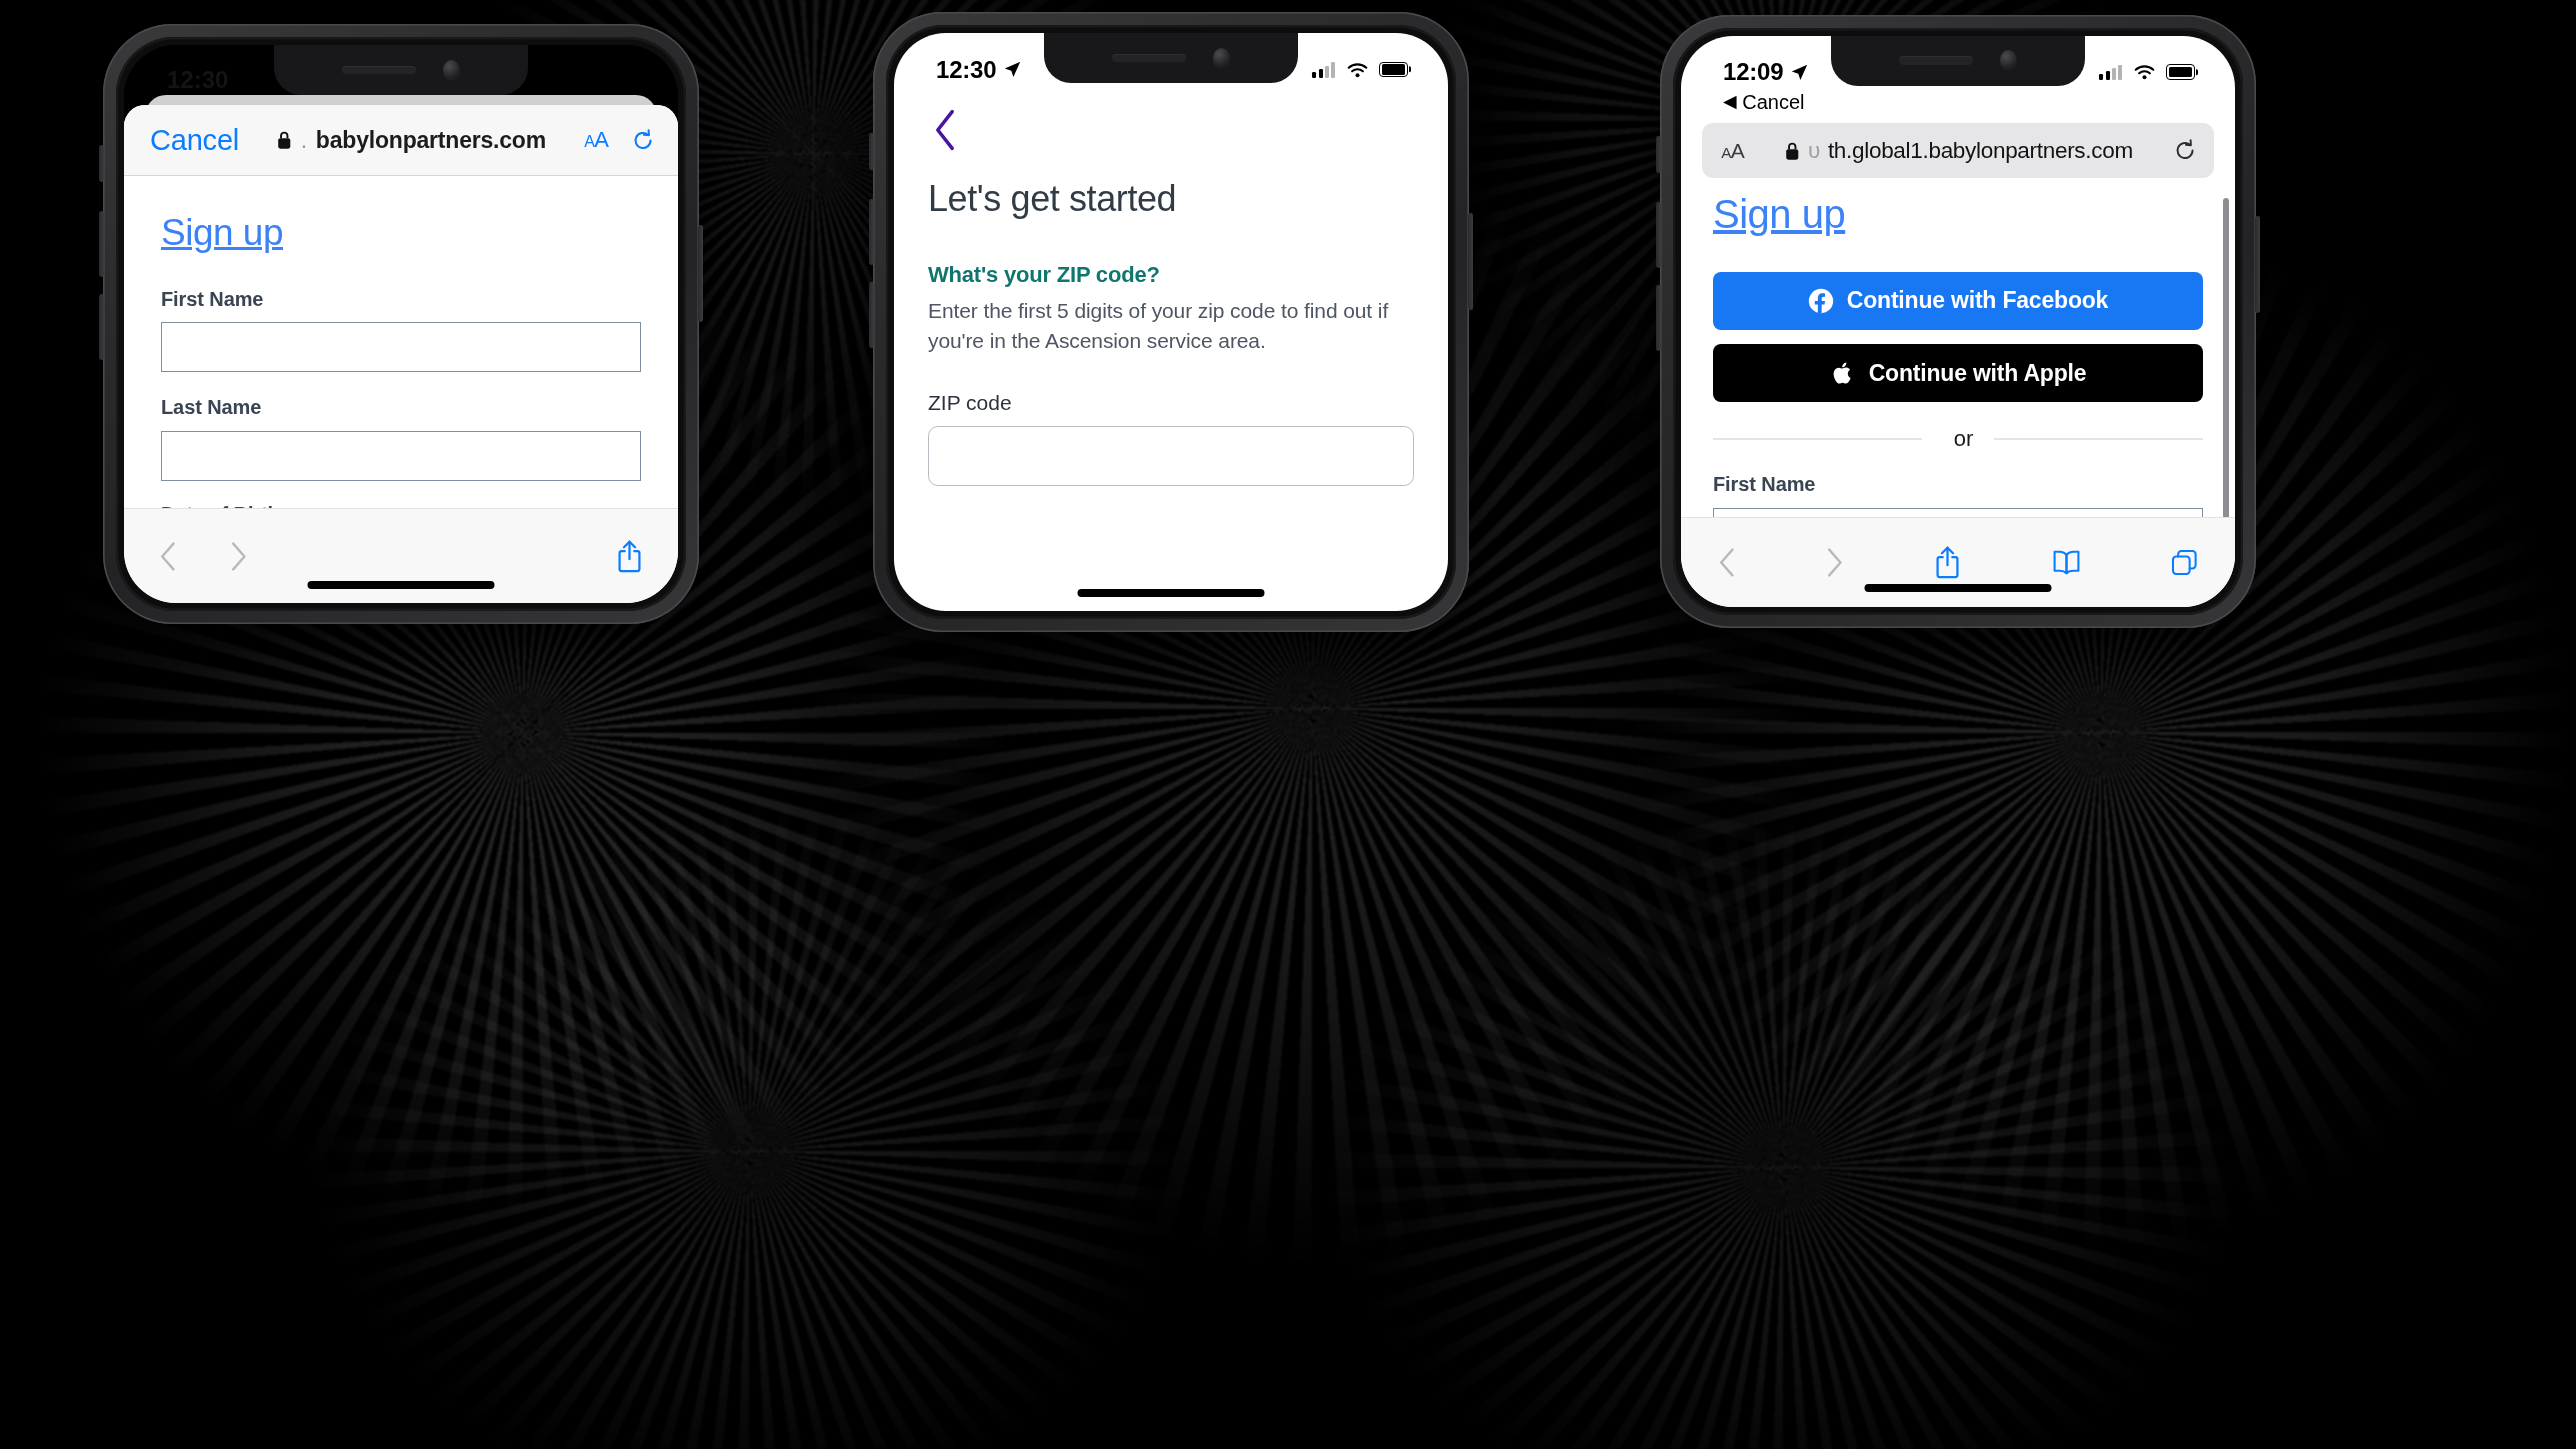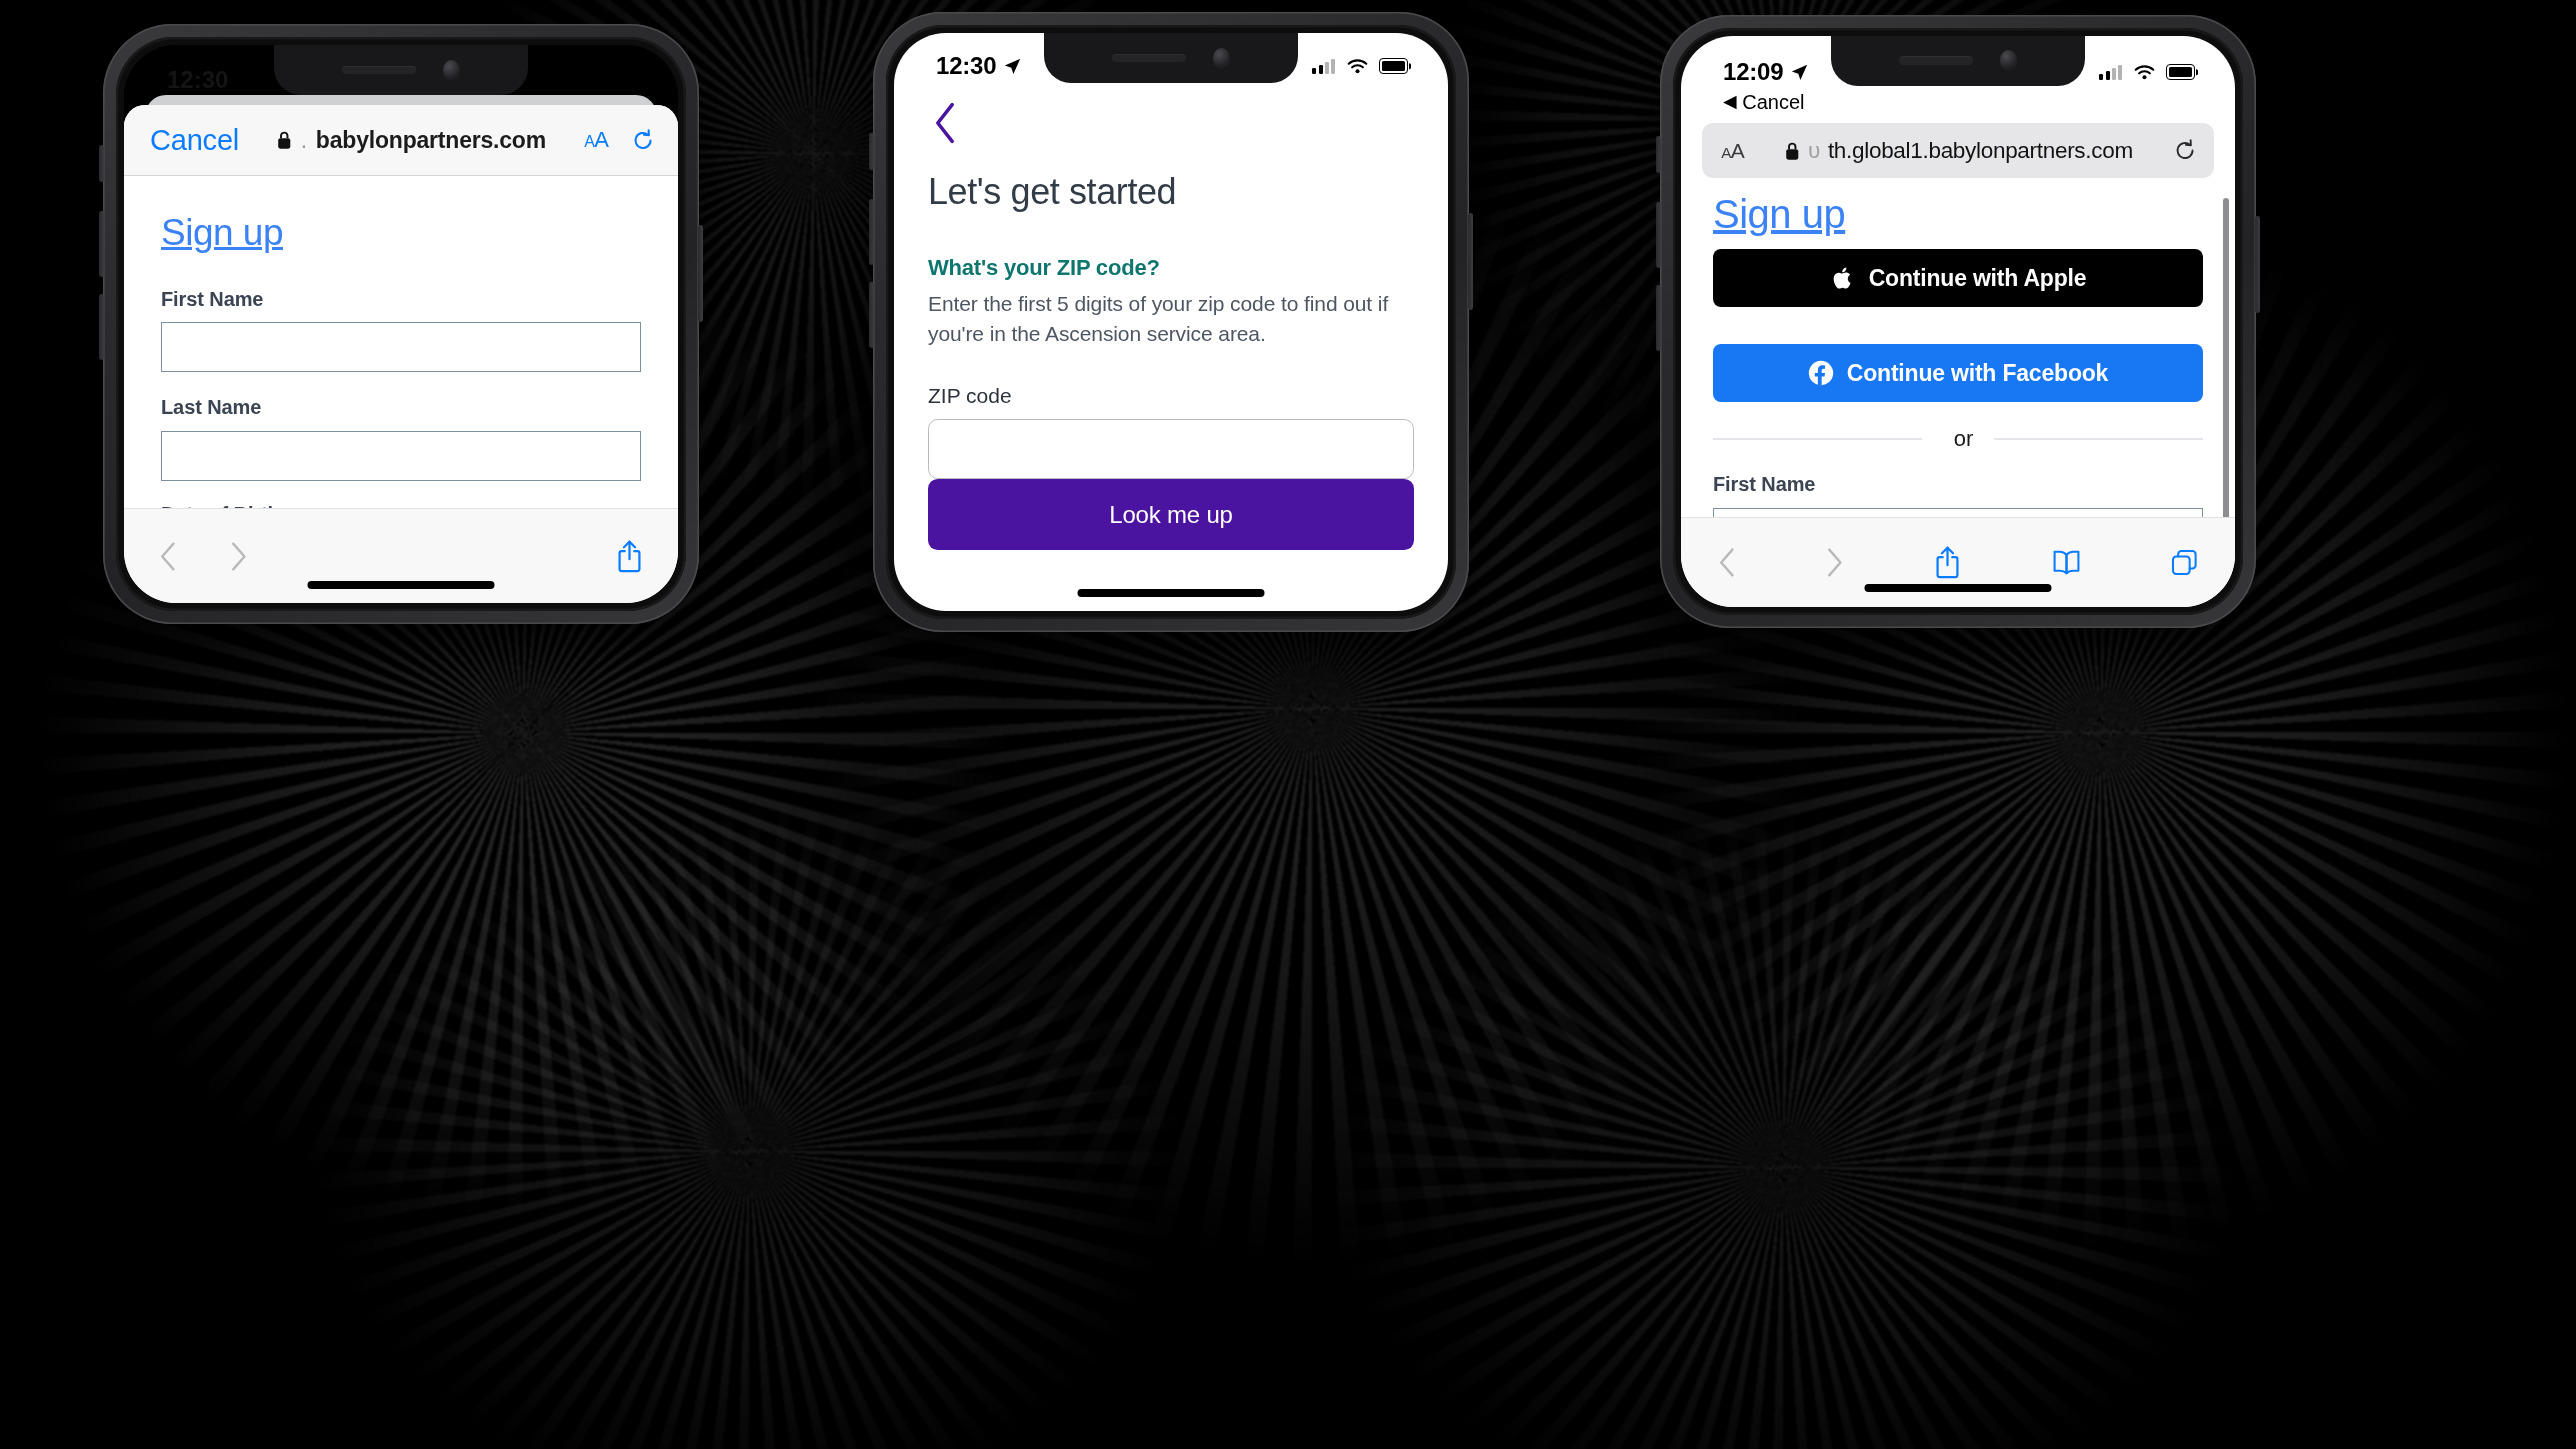--- a/index.html
+++ b/index.html
@@ -423,21 +423,20 @@
             <path d="M24 3L6 26l18 23" stroke="#4b14a0" stroke-width="4.4" fill="none" stroke-linecap="round" stroke-linejoin="round"></path>
           </svg>
 
           <div class="p2-title">Let's get started</div>
           <div class="p2-q">What's your ZIP code?</div>
           <div class="p2-sub">Enter the first 5 digits of your zip code to find out if you're in the Ascension service area.</div>
           <div class="p2-zl">ZIP code</div>
           <div class="zip-input"></div>
 
           <div style="flex:1"></div>
-          <div class="lookup-btn" style="margin-bottom:61px">Look me up</div>
         </div>
 
         <div class="home-ind"></div>
       </div>
     </div>
   </div>
 
   <div class="phone" id="phone3">
     <div class="side-btn left" style="top:121px;height:37px"></div>
     <div class="side-btn left" style="top:187px;height:66px"></div>
@@ -500,34 +499,34 @@
               <path d="M20.6 1.5l.3 6.4-6.2-.6" stroke="#2b2b2e" stroke-width="2.4" fill="none" stroke-linecap="round" stroke-linejoin="round"></path>
             </svg>
           </div>
         </div>
 
         <div class="p3-content">
           <div class="p3-scrollbar"></div>
 
           <div class="page-title" style="margin-top:6.4px;font-size:40px">Sign up</div>
 
+          <div class="oauth-btn fb" style="margin-top:37px">
+            <svg class="fb-ico" viewBox="0 0 32 32">
+              <circle cx="16" cy="16" r="15" fill="#fff"></circle>
+              <path d="M20.3 20.4l.7-4.4h-4.2v-2.9c0-1.2.6-2.4 2.5-2.4H21V6.9s-1.7-.3-3.3-.3c-3.4 0-5.6 2-5.6 5.8V16H8.3v4.4h3.8v10.4a15 15 0 0 0 4.7 0V20.4h3.5z" fill="#1877f2"></path>
+            </svg>
+            <span>Continue with Facebook</span>
+          </div>
+
           <div class="oauth-btn apple" style="margin-top:14.5px">
             <svg class="apple-ico" viewBox="0 0 32 32">
               <path d="M21.9 16.9c0-3.3 2.7-4.9 2.8-5-1.5-2.2-3.9-2.5-4.7-2.6-2-.2-3.9 1.2-4.9 1.2-1 0-2.6-1.2-4.2-1.1-2.2.03-4.2 1.3-5.3 3.2-2.3 4-.6 9.9 1.6 13.1 1.1 1.6 2.4 3.3 4.1 3.3 1.6-.07 2.3-1.1 4.2-1.1 1.9 0 2.5 1.1 4.2 1 1.7-.03 2.8-1.6 3.9-3.2 1.2-1.8 1.7-3.6 1.7-3.7-.04-.02-3.3-1.3-3.4-5.1z" fill="#fff"></path>
               <path d="M18.8 7.3c.9-1.1 1.5-2.6 1.3-4.1-1.3.05-2.9.86-3.8 1.9-.8.94-1.5 2.5-1.3 3.9 1.4.11 2.9-.73 3.8-1.7z" fill="#fff"></path>
             </svg>
             <span>Continue with Apple</span>
-          </div>
-
-          <div class="oauth-btn fb" style="margin-top:37px">
-            <svg class="fb-ico" viewBox="0 0 32 32">
-              <circle cx="16" cy="16" r="15" fill="#fff"></circle>
-              <path d="M20.3 20.4l.7-4.4h-4.2v-2.9c0-1.2.6-2.4 2.5-2.4H21V6.9s-1.7-.3-3.3-.3c-3.4 0-5.6 2-5.6 5.8V16H8.3v4.4h3.8v10.4a15 15 0 0 0 4.7 0V20.4h3.5z" fill="#1877f2"></path>
-            </svg>
-            <span>Continue with Facebook</span>
           </div>
 
           <div class="or-row">
             <div class="ln"></div>
             <div class="or">or</div>
             <div class="ln"></div>
           </div>
 
           <div style="margin-top:21px">
             <div class="field-label">First Name</div>

